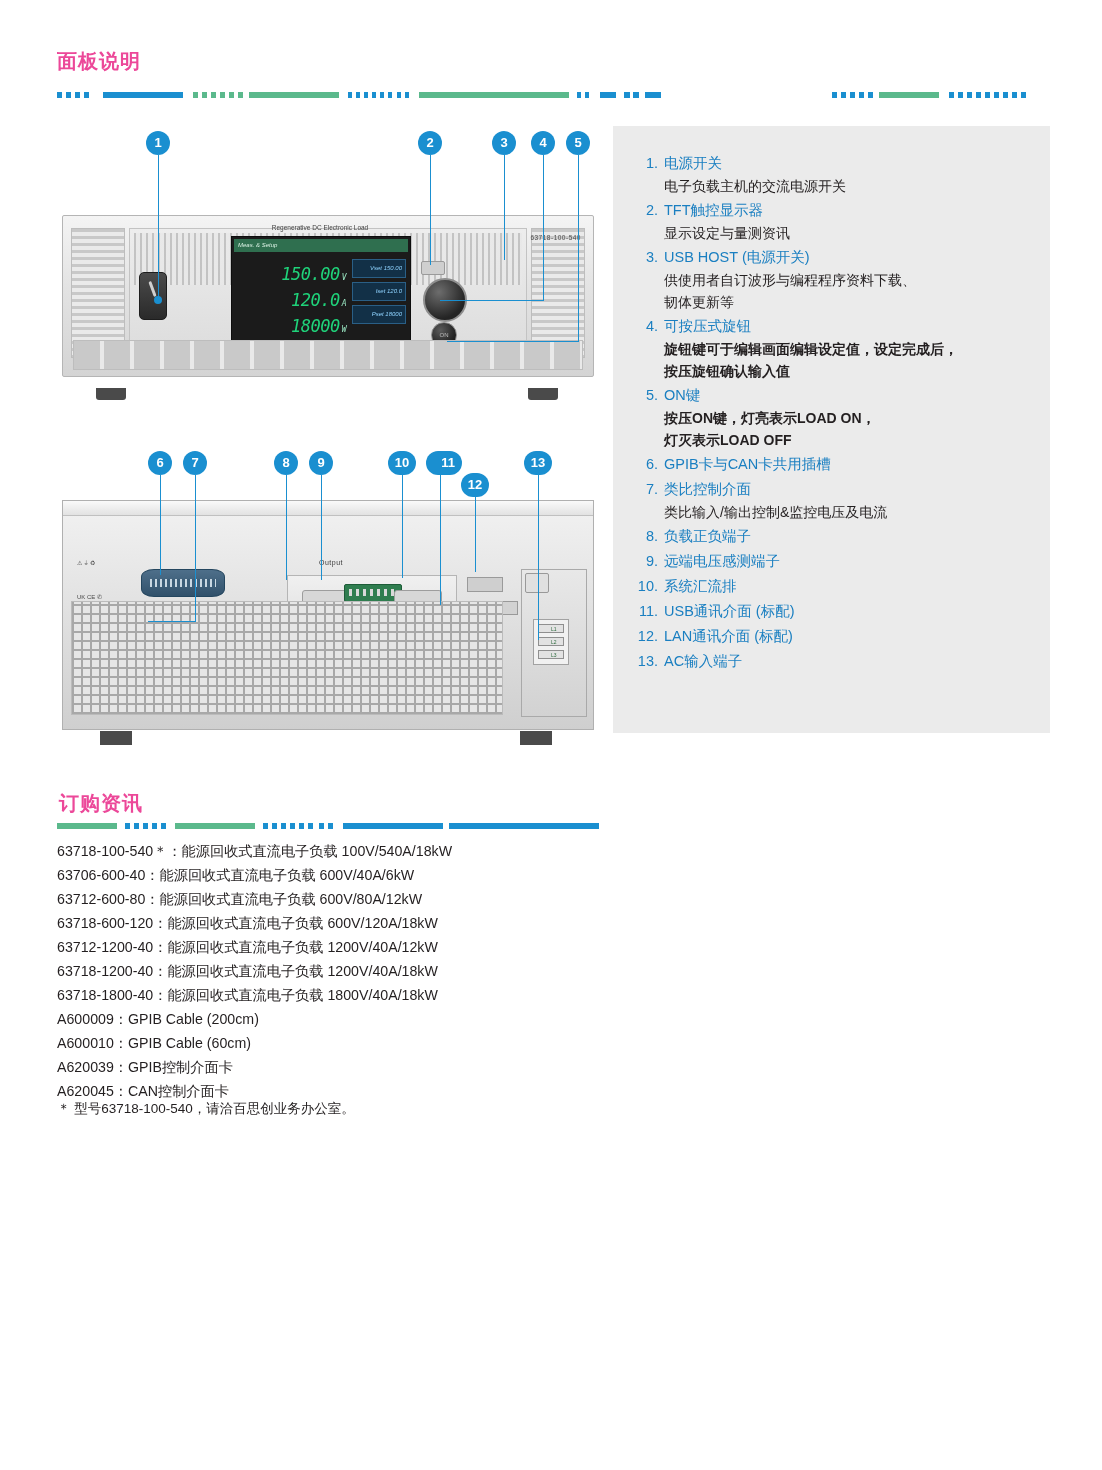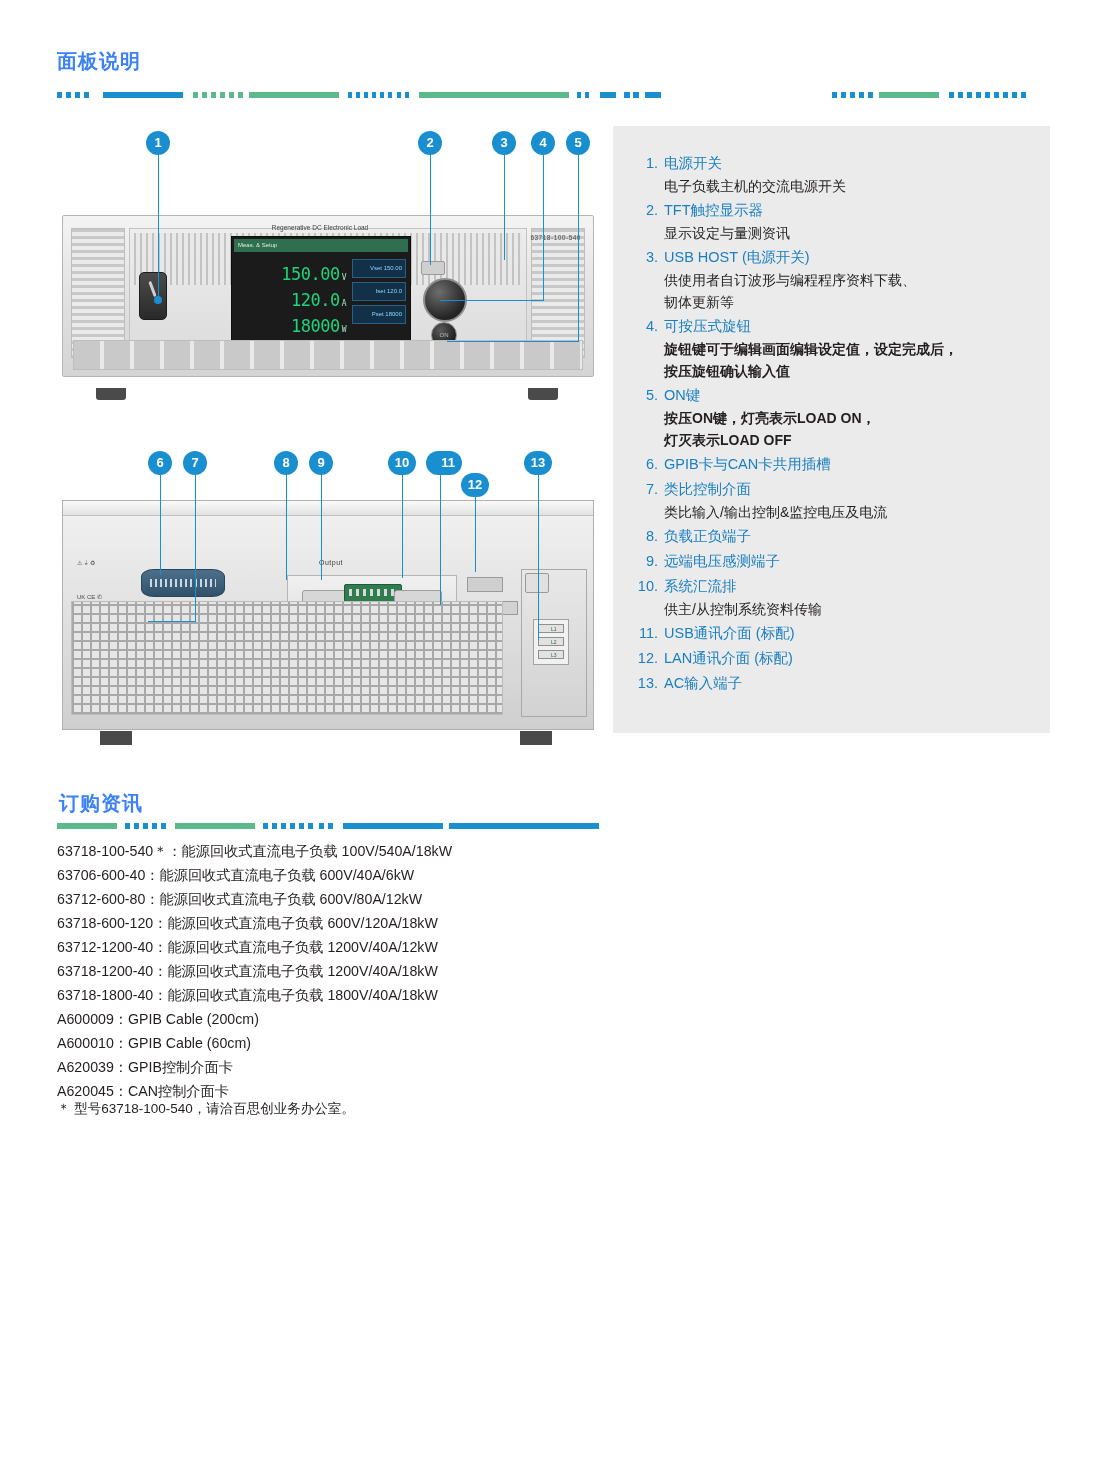--- a/index.html
+++ b/index.html
@@ -14,21 +14,21 @@
     color: #231f20;
     position: relative;
     overflow: hidden;
   }
 
   
   .section-title {
     position: absolute;
     font-size: 20px;
     font-weight: bold;
-    color: #3b82f6;
+    color: #ec4899;
     letter-spacing: 1px;
   }
   #panel-title { left: 57px; top: 48px; }
   #order-title { left: 59px; top: 790px; }
 
   
   .rule {
     position: absolute;
     height: 6px;
   }
@@ -176,20 +176,21 @@
     transform: rotate(-20deg);
   }
   .screen {
     position: absolute;
     left: 168px;
     top: 20px;
     width: 178px;
     height: 112px;
     background: #1b1b1b;
     border: 1px solid #0d0d0d;
+    font-style: italic;
   }
   .screen-top {
     position: absolute;
     left: 2px; top: 2px; right: 2px; height: 13px;
     background: #2f6f4f;
     font-size: 6px; color: #d8f0e2; line-height: 13px; padding-left: 4px;
   }
   .screen-vals {
     position: absolute;
     left: 6px; top: 26px;
@@ -598,21 +599,20 @@
   </div>
 
   <div class="d-item">
     <span class="d-num">9.</span>
     <span class="d-head">远端电压感测端子</span>
   </div>
 
   <div class="d-item">
     <span class="d-num">10.</span>
     <span class="d-head">系统汇流排</span>
-    <div class="d-sub">供主/从控制系统资料传输</div>
   </div>
 
   <div class="d-item">
     <span class="d-num">11.</span>
     <span class="d-head">USB通讯介面</span>
     <span class="d-head paren">(标配)</span>
   </div>
 
   <div class="d-item">
     <span class="d-num">12.</span>

